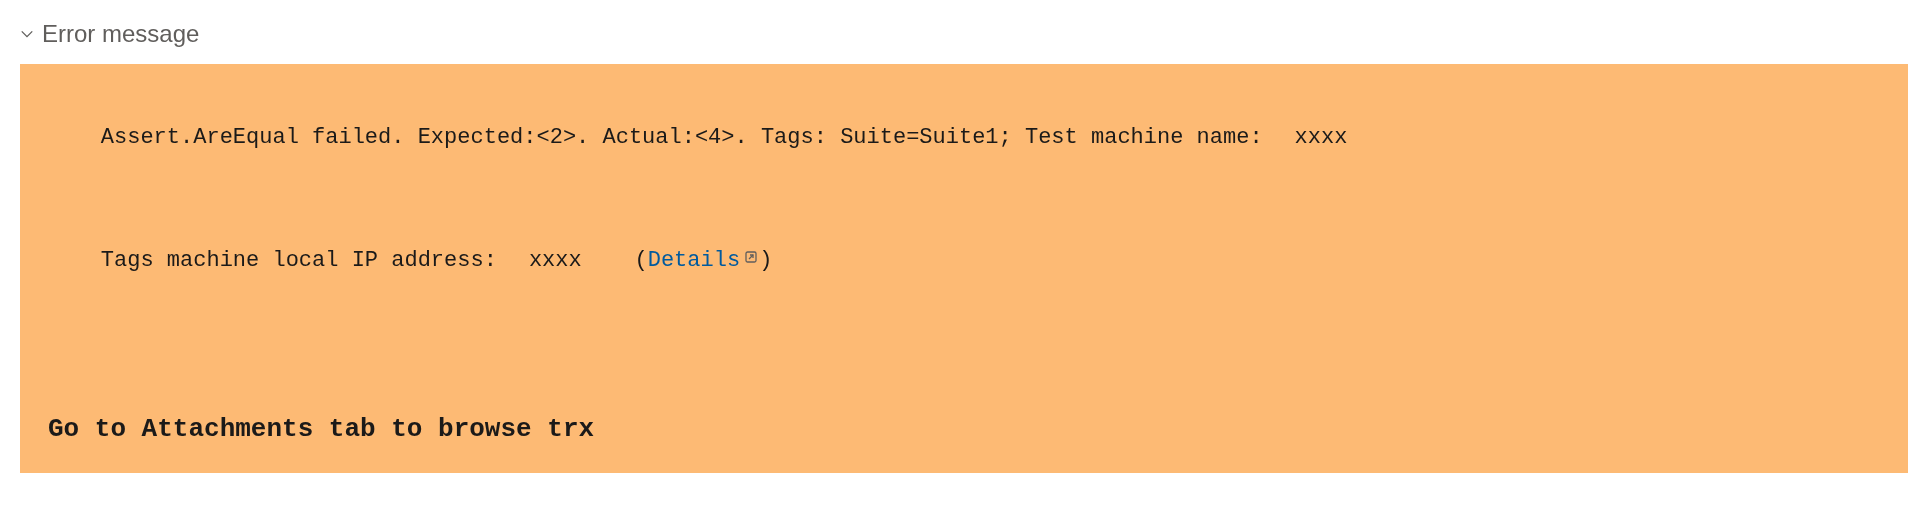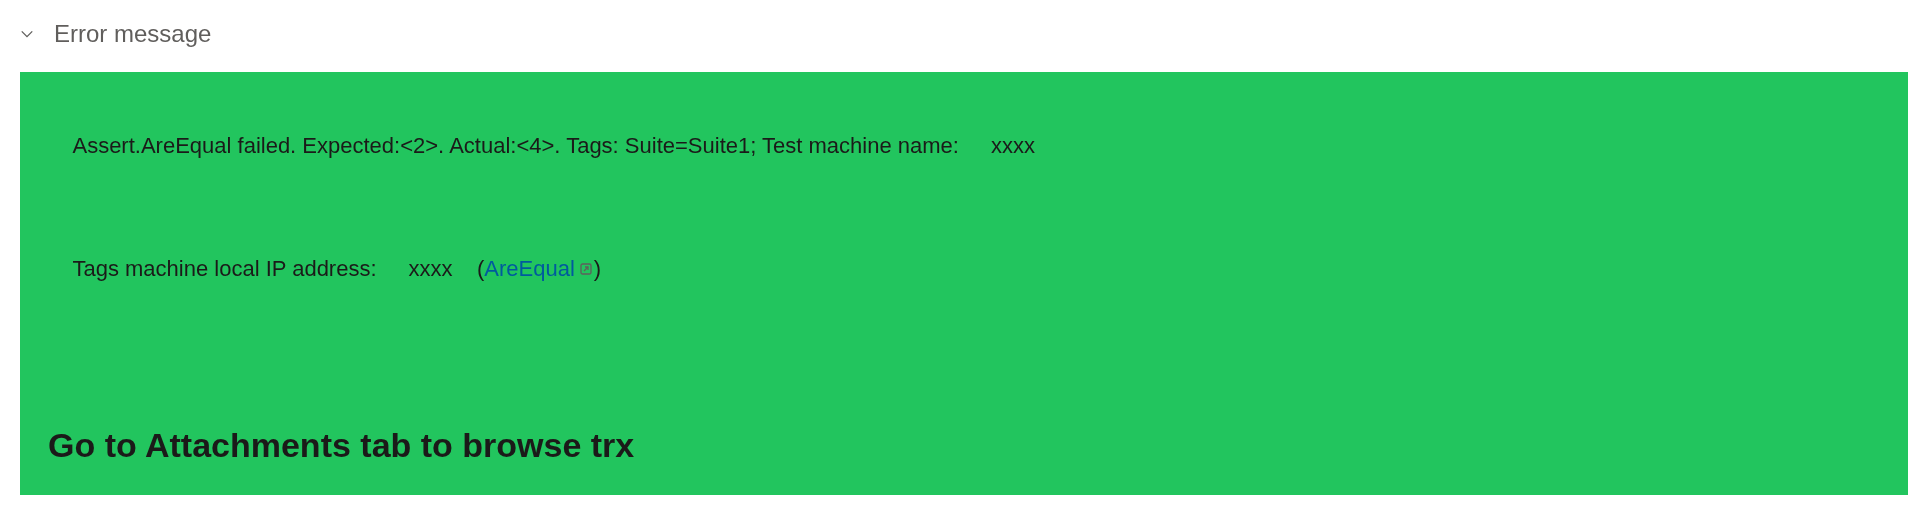--- a/index.html
+++ b/index.html
@@ -9,45 +9,45 @@
     }
     body {
       font-family: "Segoe UI", -apple-system, BlinkMacSystemFont, sans-serif;
       background: #ffffff;
       color: #323130;
       padding: 20px;
     }
     .section-header {
       display: flex;
       align-items: center;
-      gap: 20px;
-      margin-bottom: 24px;
+      gap: 8px;
+      margin-bottom: 16px;
       cursor: pointer;
     }
     .chevron-icon {
       width: 14px;
       height: 14px;
       display: inline-flex;
       align-items: center;
       justify-content: center;
       color: #605e5c;
     }
     .chevron-icon svg {
       width: 14px;
       height: 14px;
     }
     .section-title {
       font-size: 24px;
       font-weight: 400;
       color: #605e5c;
     }
     .error-panel {
-      background: #22c55e;
+      background: #fdba74;
       padding: 24px 28px;
-      font-family: Liberation Sans, sans-serif;
+      font-family: Liberation Mono, monospace;
       font-size: 22px;
       color: #1b1a19;
       line-height: 1.5;
     }
     .error-line {
       white-space: pre-wrap;
       margin-bottom: 24px;
     }
     .details-link {
       color: #005a9e;
@@ -65,21 +65,21 @@
     .nav-icon svg {
       width: 16px;
       height: 16px;
     }
     .paren {
       color: #1b1a19;
     }
     .attachments-hint {
       font-weight: 700;
       margin-top: 100px;
-      font-size: 34px;
+      font-size: 26px;
     }
     .gap {
       display: inline-block;
       width: 32px;
     }
   </style>
 </head>
 <body>
 
 <div class="section-header">
@@ -89,20 +89,20 @@
     </svg>
   </span>
   <span class="section-title">Error message</span>
 </div>
 
 <div class="error-panel">
   <div class="error-line">
     <span>Assert.AreEqual failed. Expected:&lt;2&gt;. Actual:&lt;4&gt;. Tags: Suite=Suite1; Test machine name:</span><span class="gap"></span><span>xxxx</span>
   </div>
   <div class="error-line">
-    <span>Tags machine local IP address:</span><span class="gap"></span><span>xxxx</span>    <span class="paren">(</span><a class="details-link"><span>AreEqual</span><span class="nav-icon"><svg viewBox="0 0 16 16" fill="none" stroke="currentColor" stroke-width="1.3">
+    <span>Tags machine local IP address:</span><span class="gap"></span><span>xxxx</span>    <span class="paren">(</span><a class="details-link"><span>Details</span><span class="nav-icon"><svg viewBox="0 0 16 16" fill="none" stroke="currentColor" stroke-width="1.3">
             <rect x="3" y="3" width="10" height="10" rx="1.5"></rect>
             <line x1="6" y1="10" x2="10" y2="6"></line>
             <polyline points="7,6 10,6 10,9"></polyline>
           </svg></span></a><span class="paren">)</span>
   </div>
   <div class="attachments-hint">Go to Attachments tab to browse trx</div>
 </div>
 
 </body></html>

